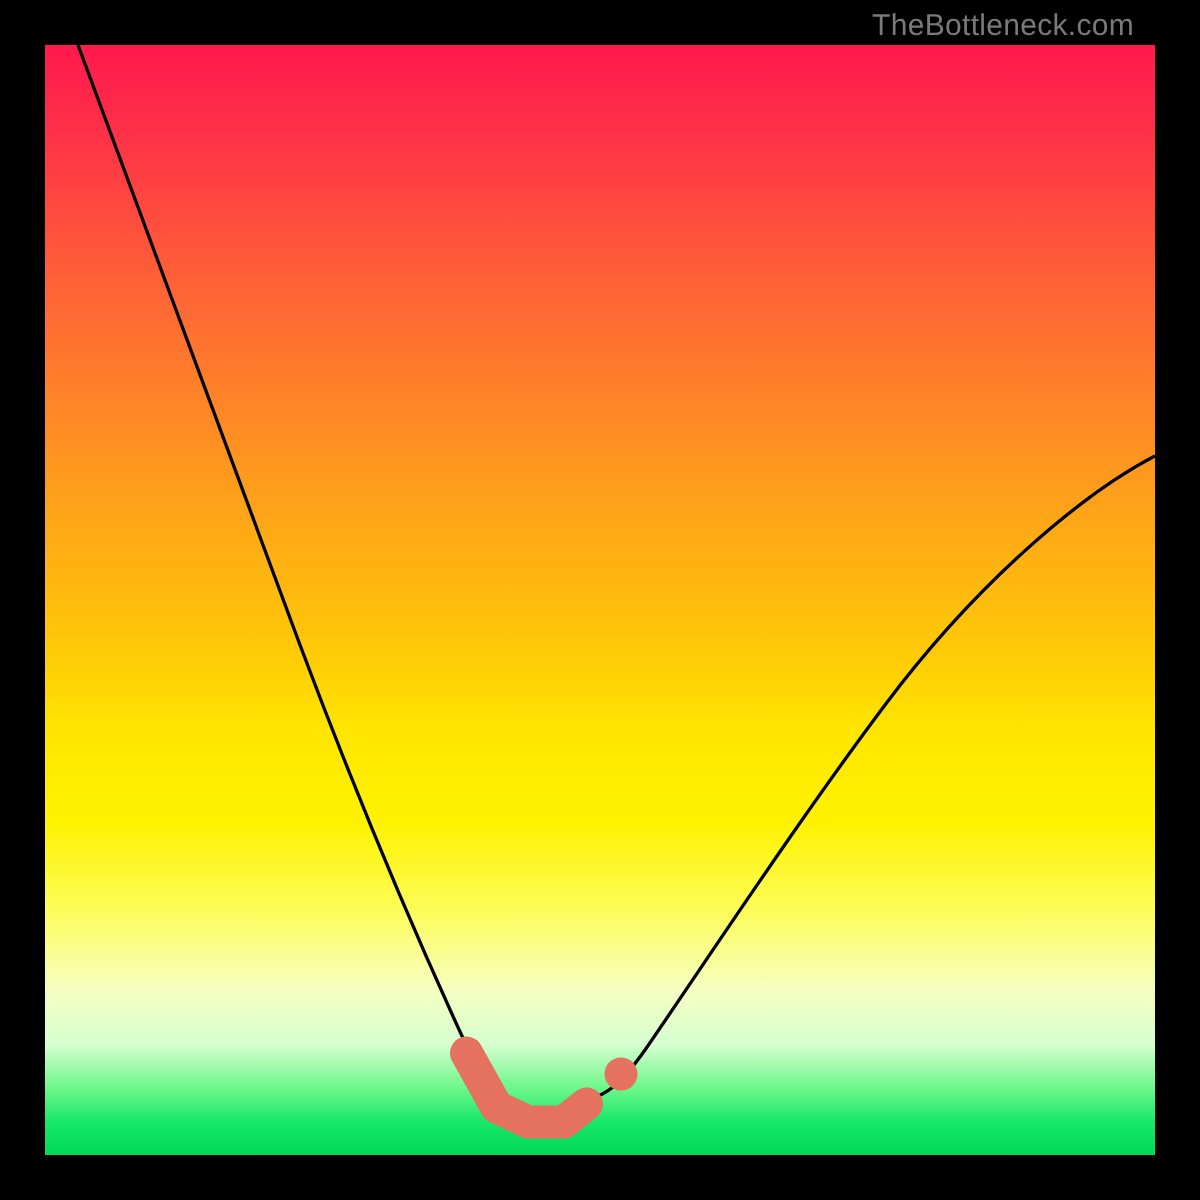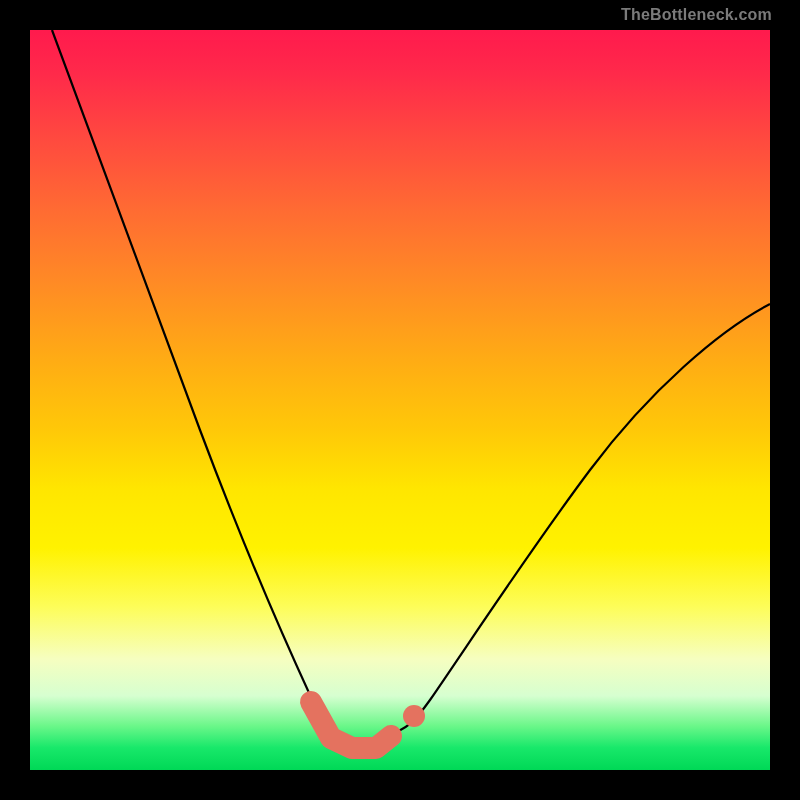--- a/index.html
+++ b/index.html
@@ -40,24 +40,24 @@
       #d6ffd0 90%,
       #6cf78a 94%,
       #18e86a 97%,
       #00d856 100%
     );
     overflow: hidden;
   }
   .watermark {
     position: absolute;
     top: 6px;
-    right: 28px;
+    right: 44px;
     color: #7a7a7a;
-    font-size: 16px;
-    font-weight: 700;
+    font-size: 20px;
+    font-weight: 400;
     letter-spacing: 0.2px;
     user-select: none;
   }
   svg.curves {
     position: absolute;
     left: 0;
     top: 0;
     width: 740px;
     height: 740px;
   }

